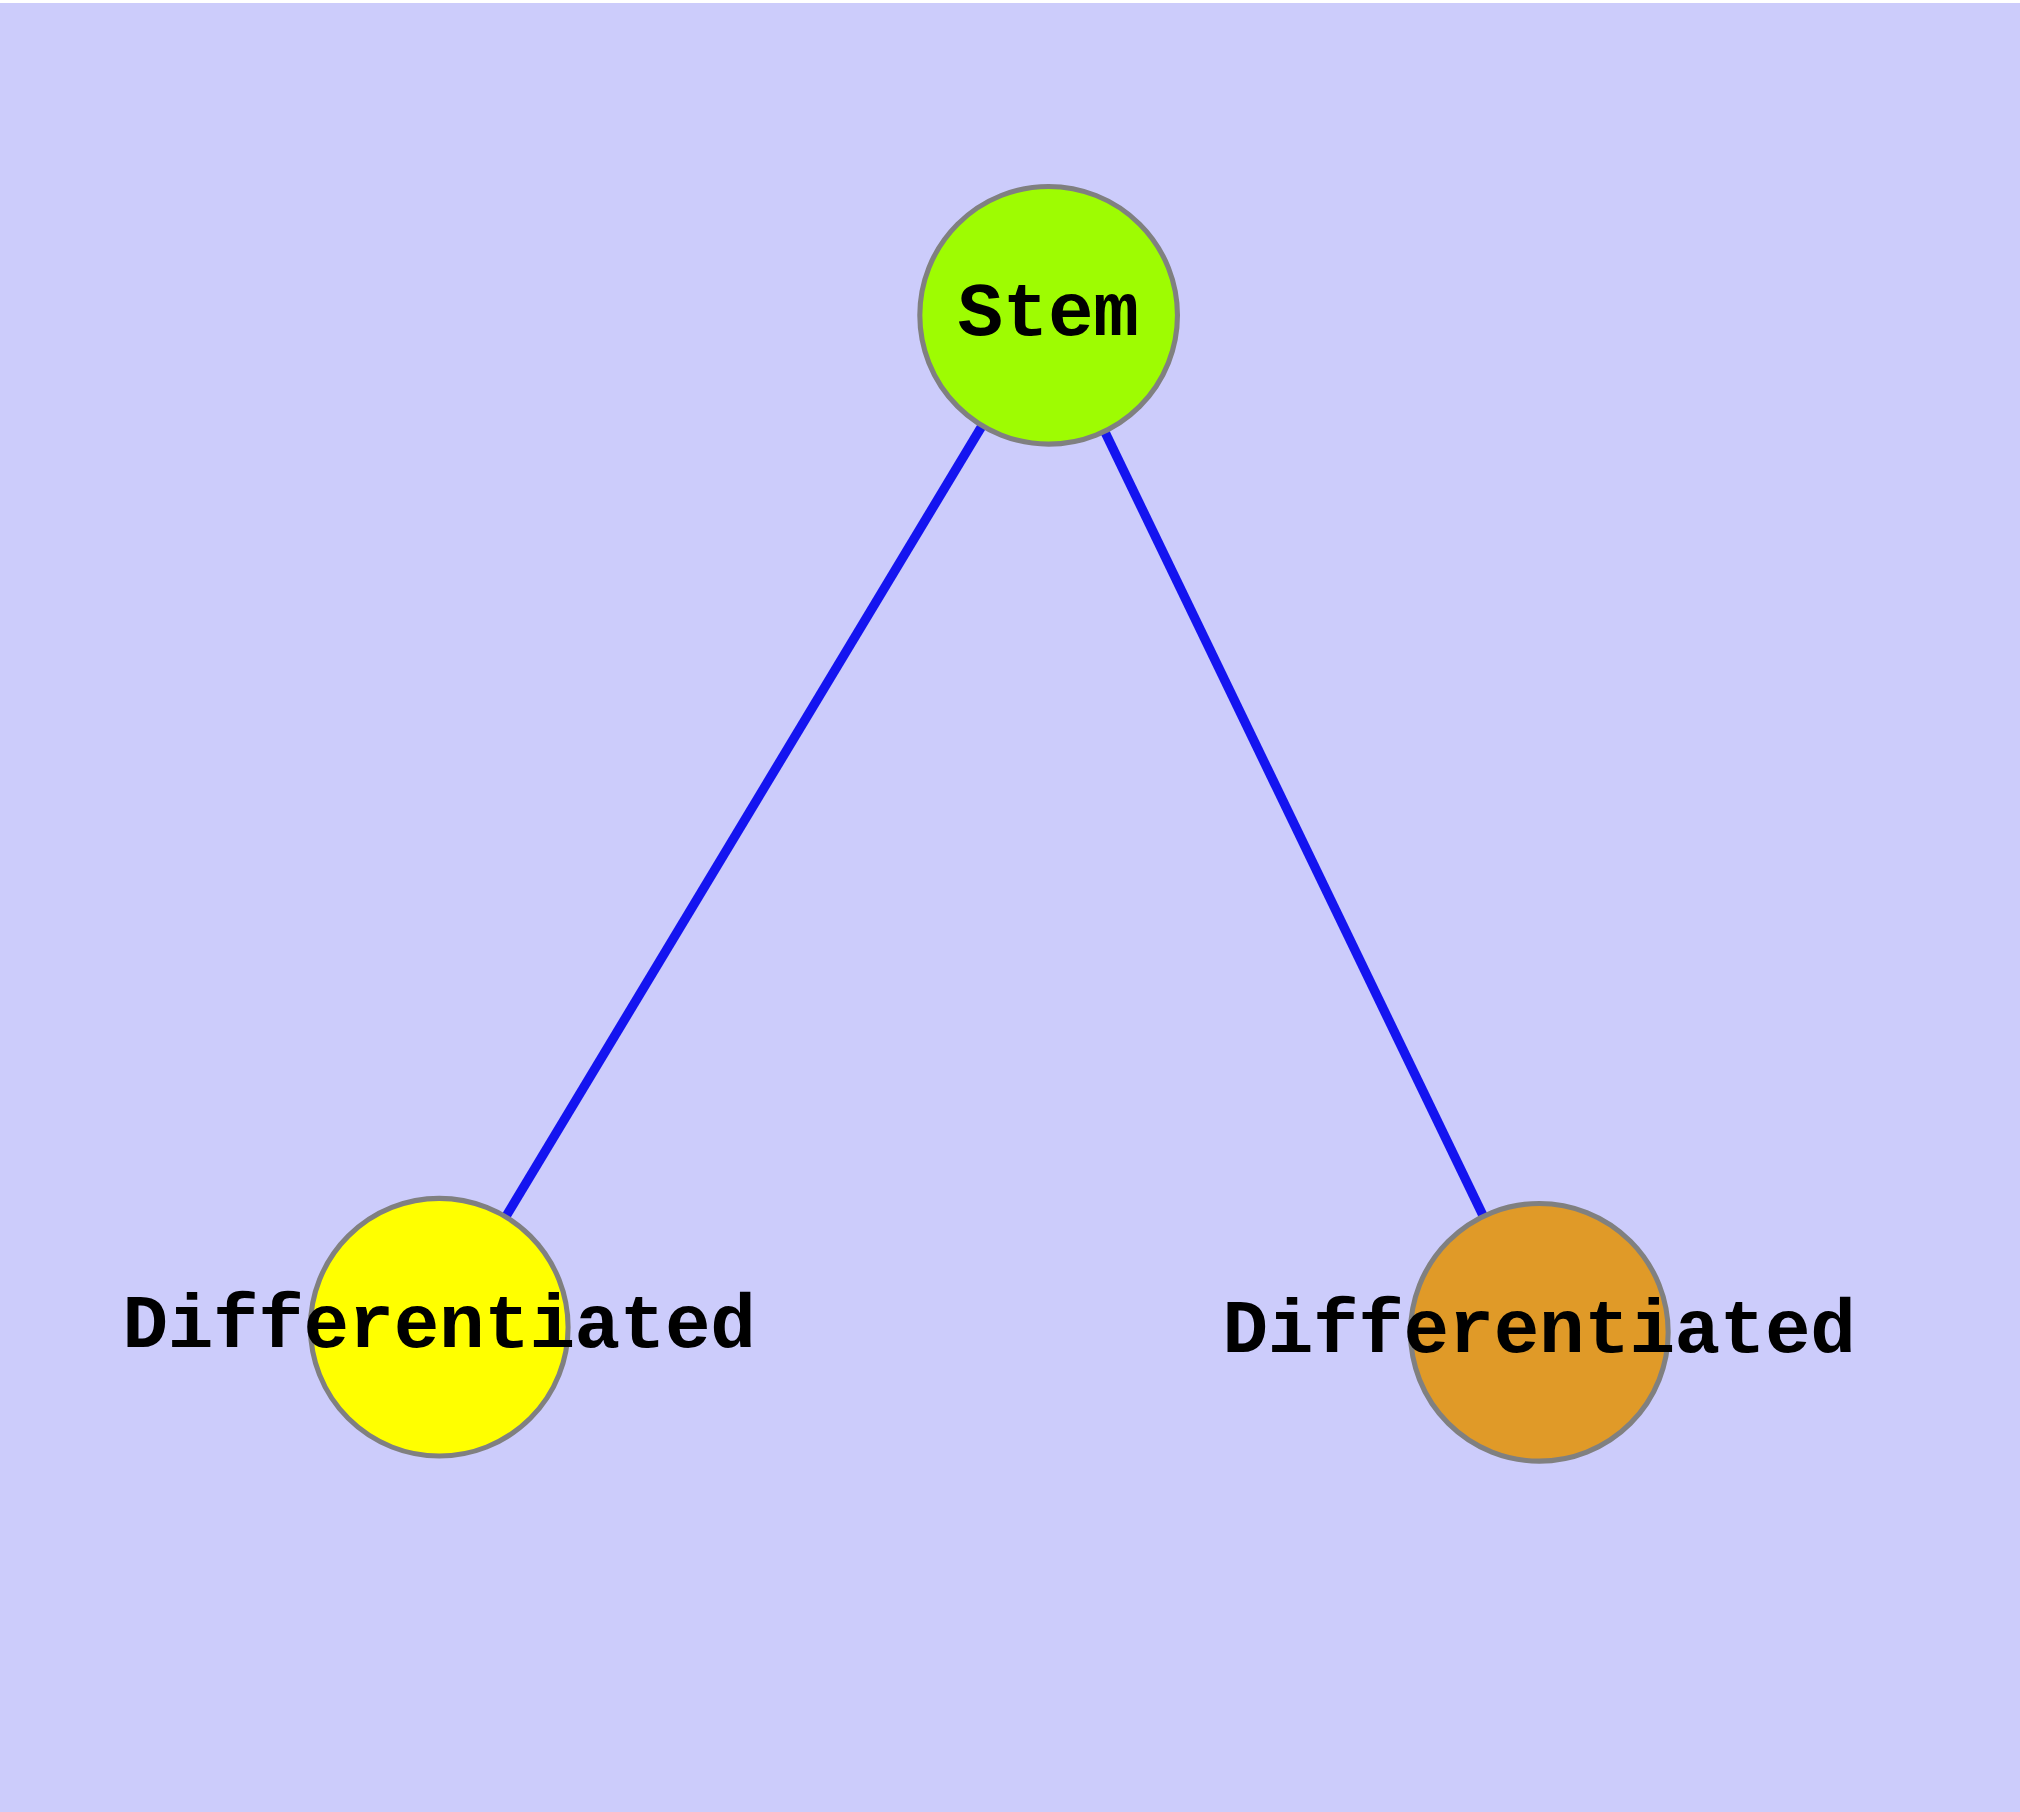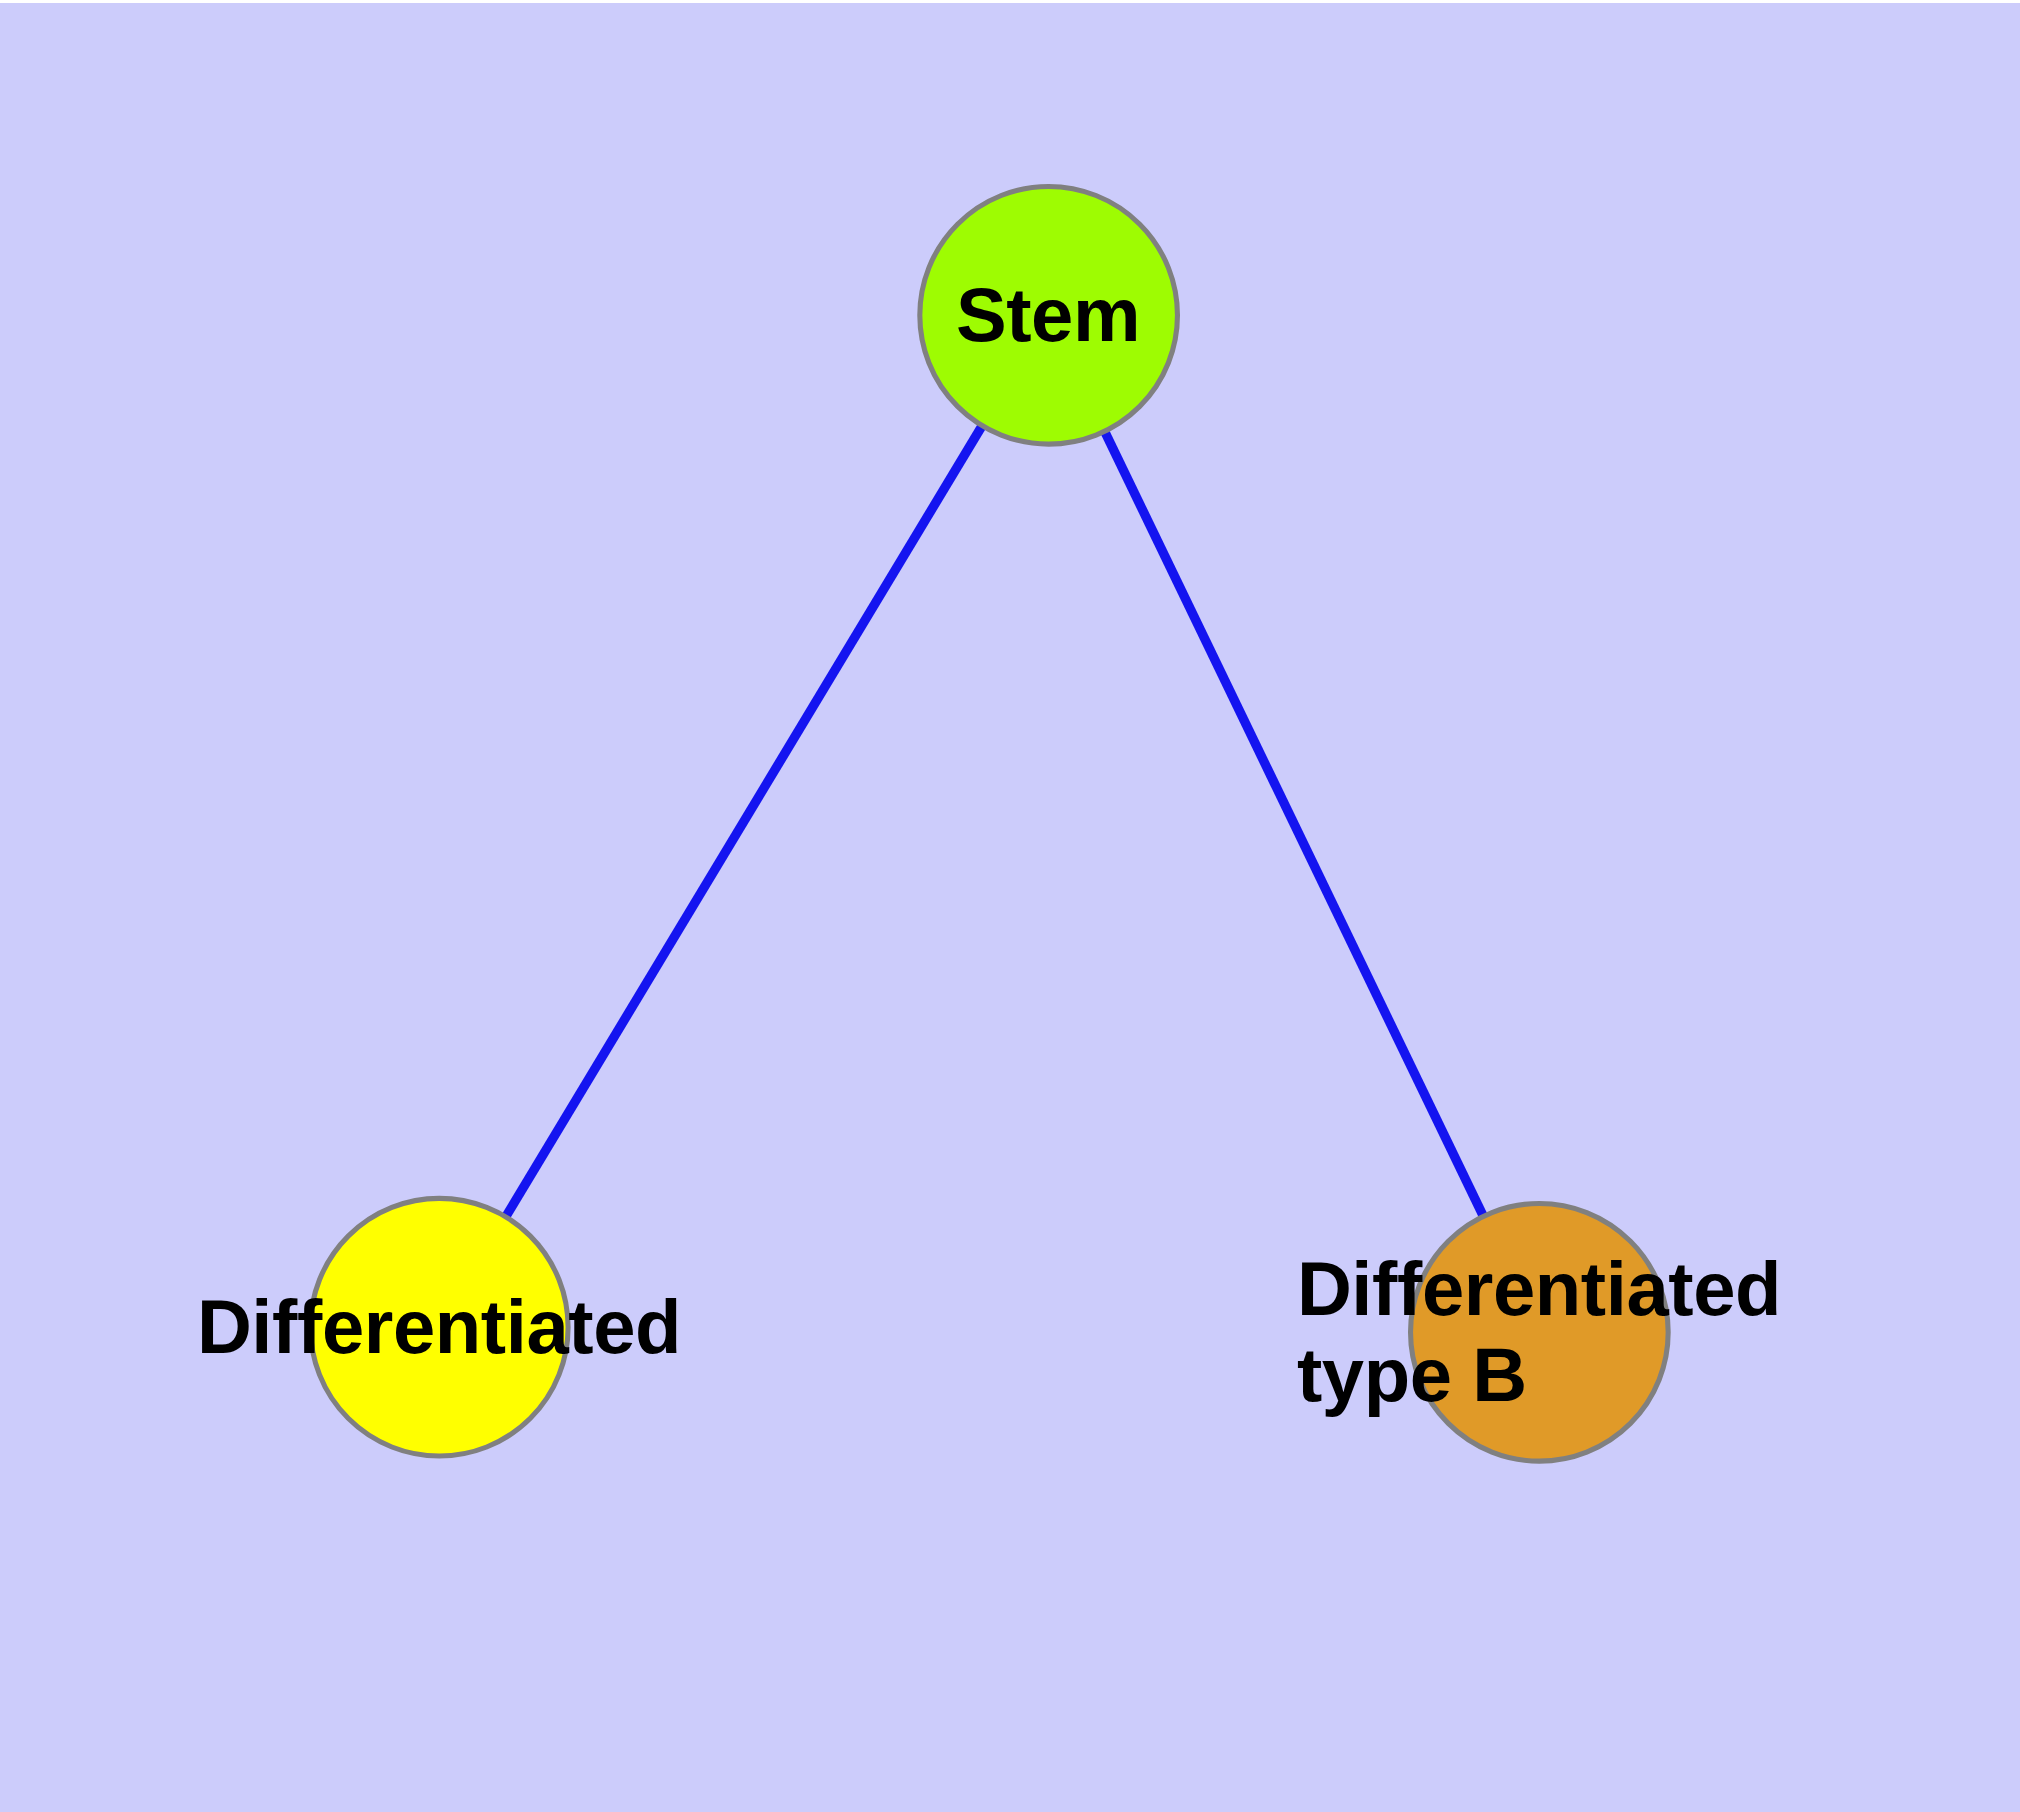--- a/index.html
+++ b/index.html
@@ -26,23 +26,23 @@
   }
   #graph-svg {
     position: absolute;
     left: 0;
     top: 0;
     width: 2021px;
     height: 1812px;
   }
   .node-label {
     position: absolute;
-    text-align: left;
+    text-align: right;
     color: #000000;
-    font-family: Liberation Sans, sans-serif;
+    font-family: Liberation Mono, monospace;
     font-weight: bold;
     font-size: 76px;
     line-height: 86px;
     letter-spacing: -0.4px;
     white-space: nowrap;
     pointer-events: none;
     transform: translate(-50%, -50%);
   }
   .node-label .line { display: block; }
 </style>
@@ -66,21 +66,20 @@
       <circle class="node-circle" cx="1237" cy="372" r="152" fill="#9efc02" stroke="#808080" stroke-width="6"></circle>
     </g>
   </svg>
 
   <div class="node-label" style="left:439px; top:1327px;">
     <span class="line">Differentiated</span>
   </div>
 
   <div class="node-label" style="left:1539px; top:1332px;">
     <span class="line">Differentiated</span>
-    <span class="line">type B</span>
   </div>
 
   <div class="node-label" style="left:1048px; top:315px;">
     <span class="line">Stem</span>
   </div>
 
 </div>
 
 
 </body></html>

